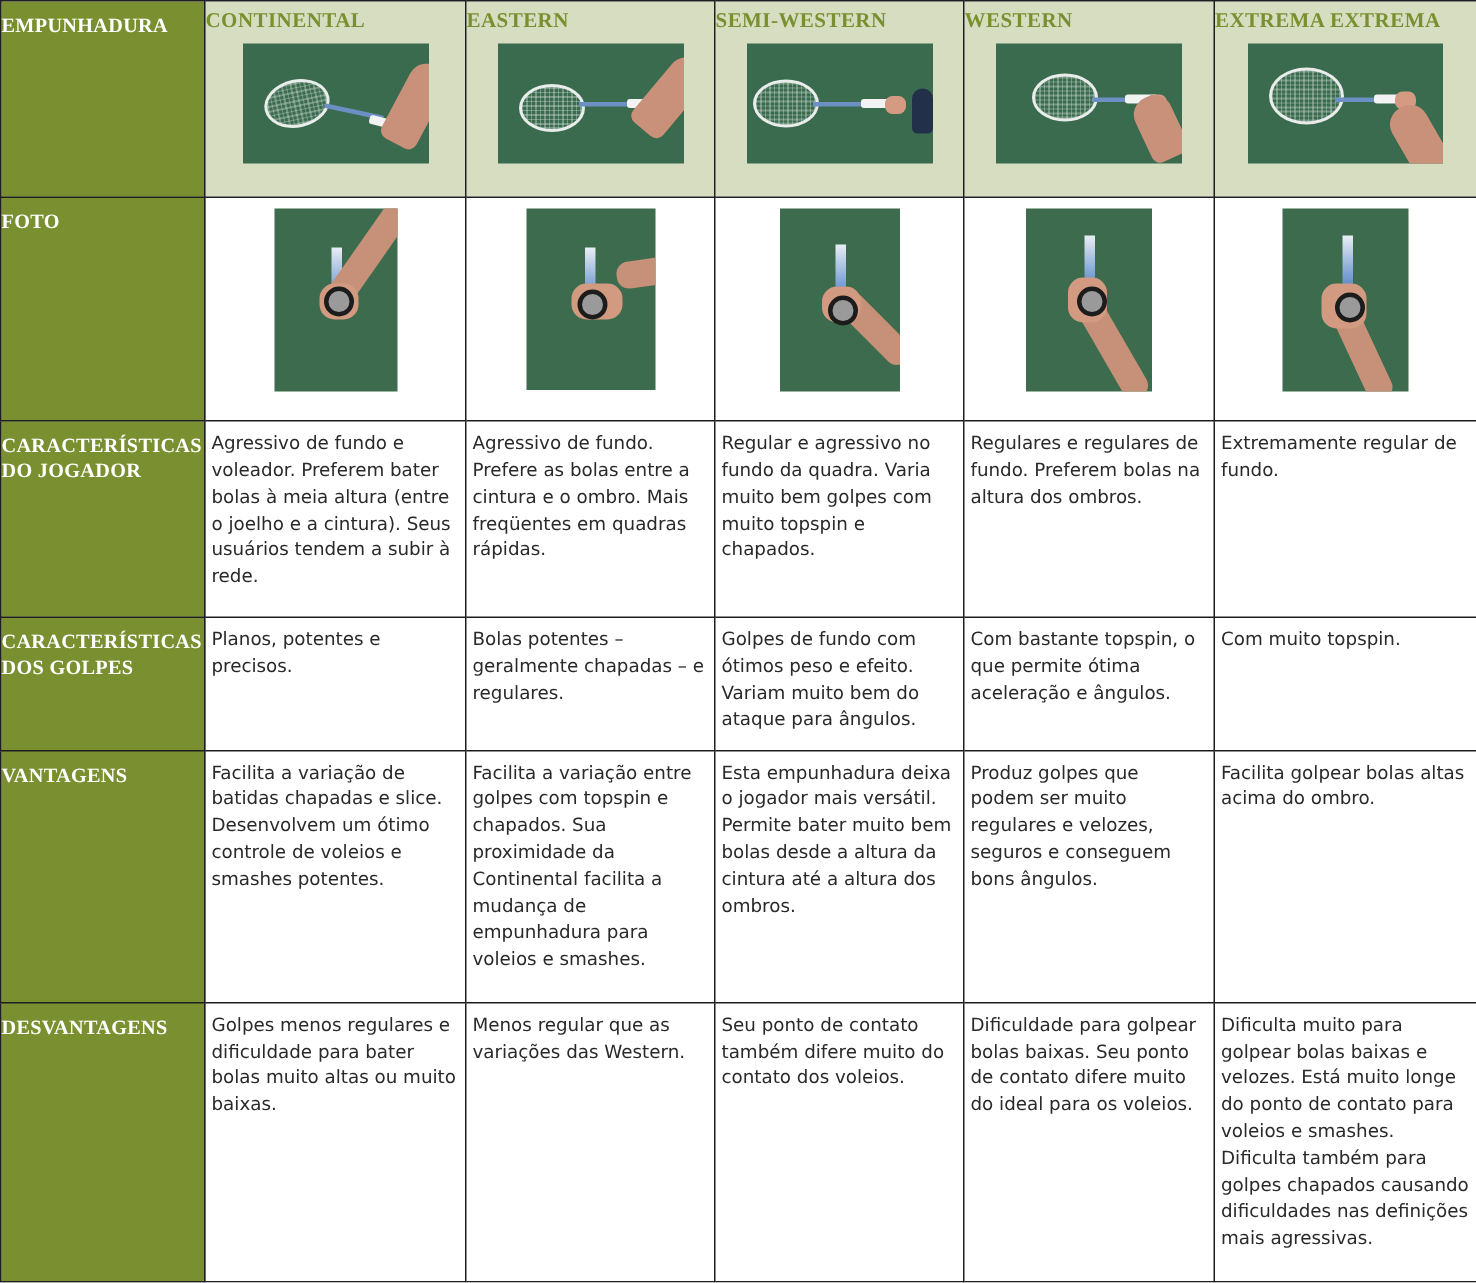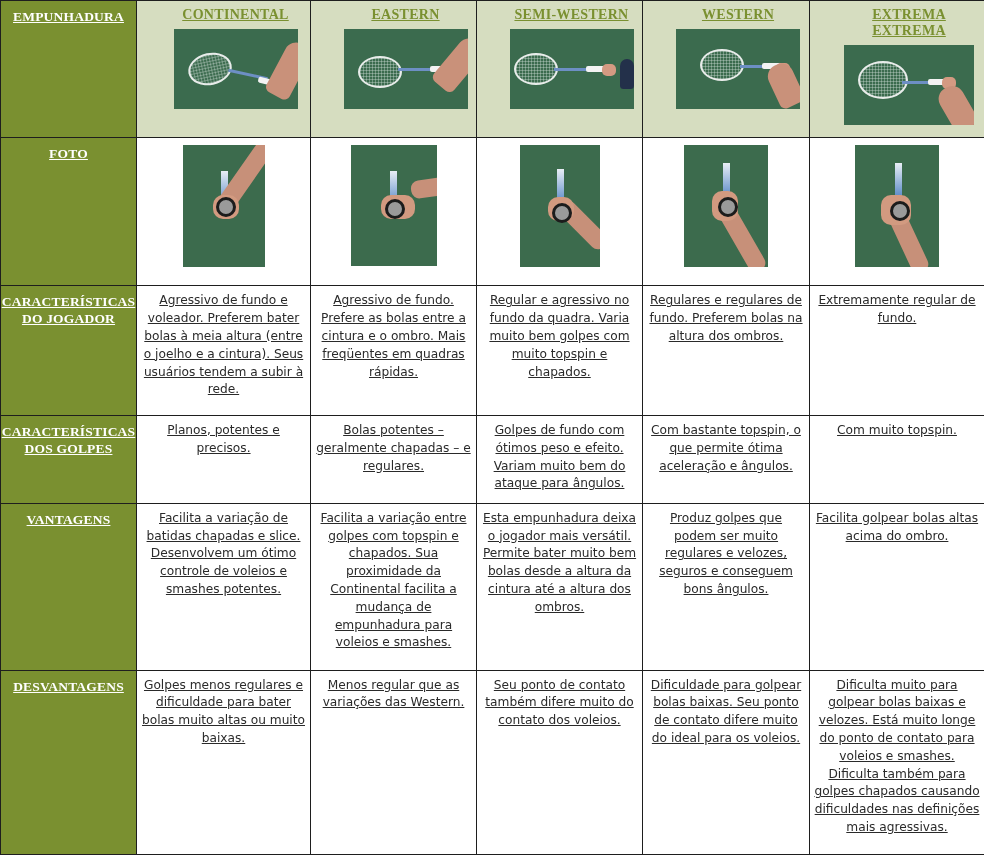--- a/index.html
+++ b/index.html
@@ -6,44 +6,41 @@
     body { width: 984px; height: 855px; overflow: hidden; font-family: "DejaVu Sans", sans-serif; }
     table.grip {
       border-collapse: collapse;
       table-layout: fixed;
       width: 984px;
       height: 855px;
     }
     table.grip td {
       border: 1.5px solid #1e1e1e;
       vertical-align: top;
-      text-align: center;
       padding: 0;
       box-sizing: border-box;
-      text-decoration: underline;
     }
     td.rowhead {
       background: #7a9030;
       color: #ffffff;
       font-family: "Liberation Serif", serif;
       font-weight: bold;
       font-size: 13.5px;
       line-height: 17px;
       padding-top: 7px !important;
       letter-spacing: 0.2px;
     }
     tr.header-row td.colhead {
       background: #d6ddc0;
       color: #7a9030;
       font-family: "Liberation Serif", serif;
       font-weight: bold;
       font-size: 14px;
       letter-spacing: 0.3px;
       padding-top: 6px !important;
-      padding-left: 24px;
     }
     td.cell {
       font-size: 12.2px;
       line-height: 17.8px;
       color: #2a2a2a;
       padding: 6px 4px 0 4px !important;
     }
     .photo-h {
       display: block;
       margin: 6px auto 0 auto;

